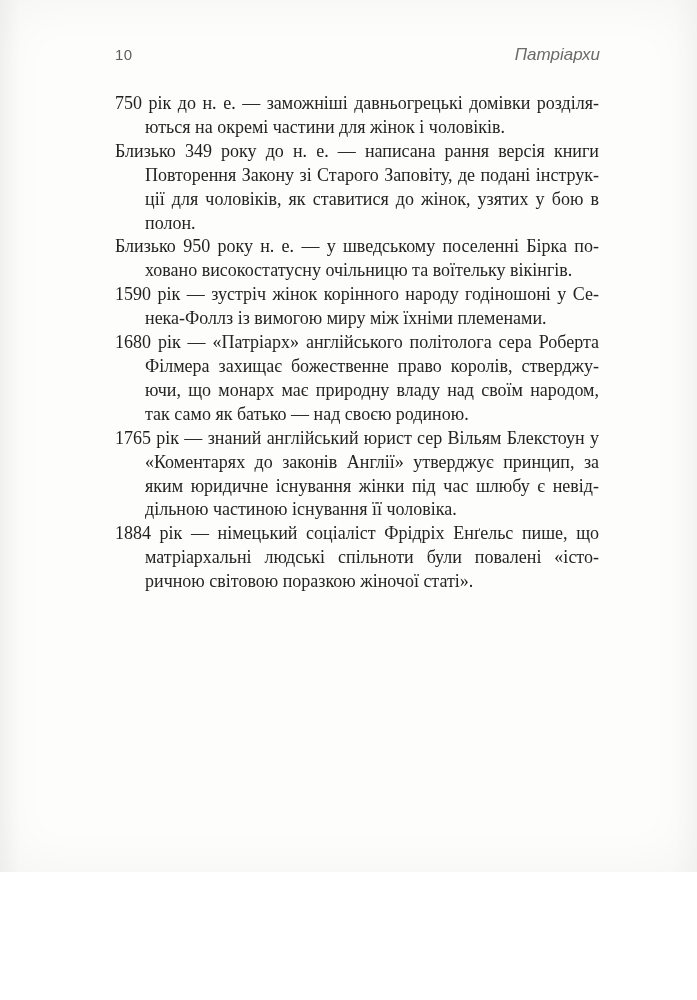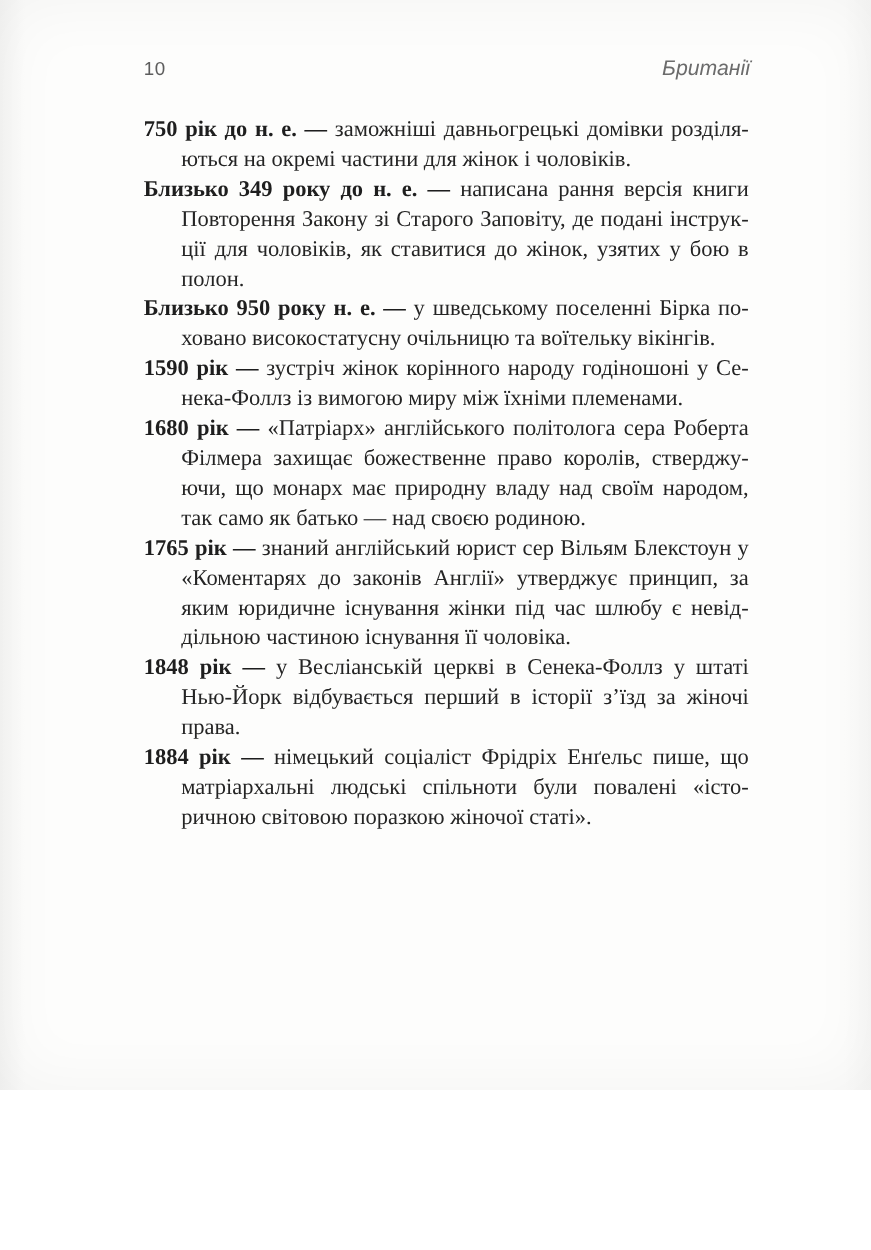--- a/index.html
+++ b/index.html
@@ -49,38 +49,37 @@
     text-align: justify;
   }
   .entry {
     margin: 0;
     padding-left: 30px;
     text-indent: -30px;
     hyphens: auto;
     -webkit-hyphens: auto;
   }
   .entry .year {
-    font-weight: bold;
+    font-weight: normal;
     color: #1e1e1e;
   }
 </style>
 </head>
 <body>
 
 <div class="page">
 
   <header class="page-header">
     <span class="page-number">10</span>
-    <span class="running-title">Британії</span>
+    <span class="running-title">Патріархи</span>
   </header>
 
   <main class="timeline" lang="uk">
     <p class="entry"><b class="year">750 рік до н. е. —</b> <span class="txt">заможніші давньогрецькі домівки розділя­ються на окремі частини для жінок і чоловіків.</span></p>
     <p class="entry"><b class="year">Близько 349 року до н. е. —</b> <span class="txt">написана рання версія книги Повторення Закону зі Старого Заповіту, де подані інструк­ції для чоловіків, як ставитися до жінок, узятих у бою в полон.</span></p>
     <p class="entry"><b class="year">Близько 950 року н. е. —</b> <span class="txt">у шведському поселенні Бірка по­ховано високостатусну очільницю та воїтельку вікінгів.</span></p>
     <p class="entry"><b class="year">1590 рік —</b> <span class="txt">зустріч жінок корінного народу годіношоні у Се­нека-Фоллз із вимогою миру між їхніми племенами.</span></p>
     <p class="entry"><b class="year">1680 рік —</b> <span class="txt">«Патріарх» англійського політолога сера Роберта Філмера захищає божественне право королів, стверджу­ючи, що монарх має природну владу над своїм народом, так само як батько — над своєю родиною.</span></p>
     <p class="entry"><b class="year">1765 рік —</b> <span class="txt">знаний англійський юрист сер Вільям Блекстоун у «Коментарях до законів Англії» утверджує принцип, за яким юридичне існування жінки під час шлюбу є невід­дільною частиною існування її чоловіка.</span></p>
-    <p class="entry"><b class="year">1848 рік —</b> <span class="txt">у Весліанській церкві в Сенека-Фоллз у штаті Нью-Йорк відбувається перший в історії з’їзд за жіно­чі права.</span></p>
     <p class="entry"><b class="year">1884 рік —</b> <span class="txt">німецький соціаліст Фрідріх Енґельс пише, що матріархальні людські спільноти були повалені «істо­ричною світовою поразкою жіночої статі».</span></p>
   </main>
 
 </div>
 
 </body></html>

